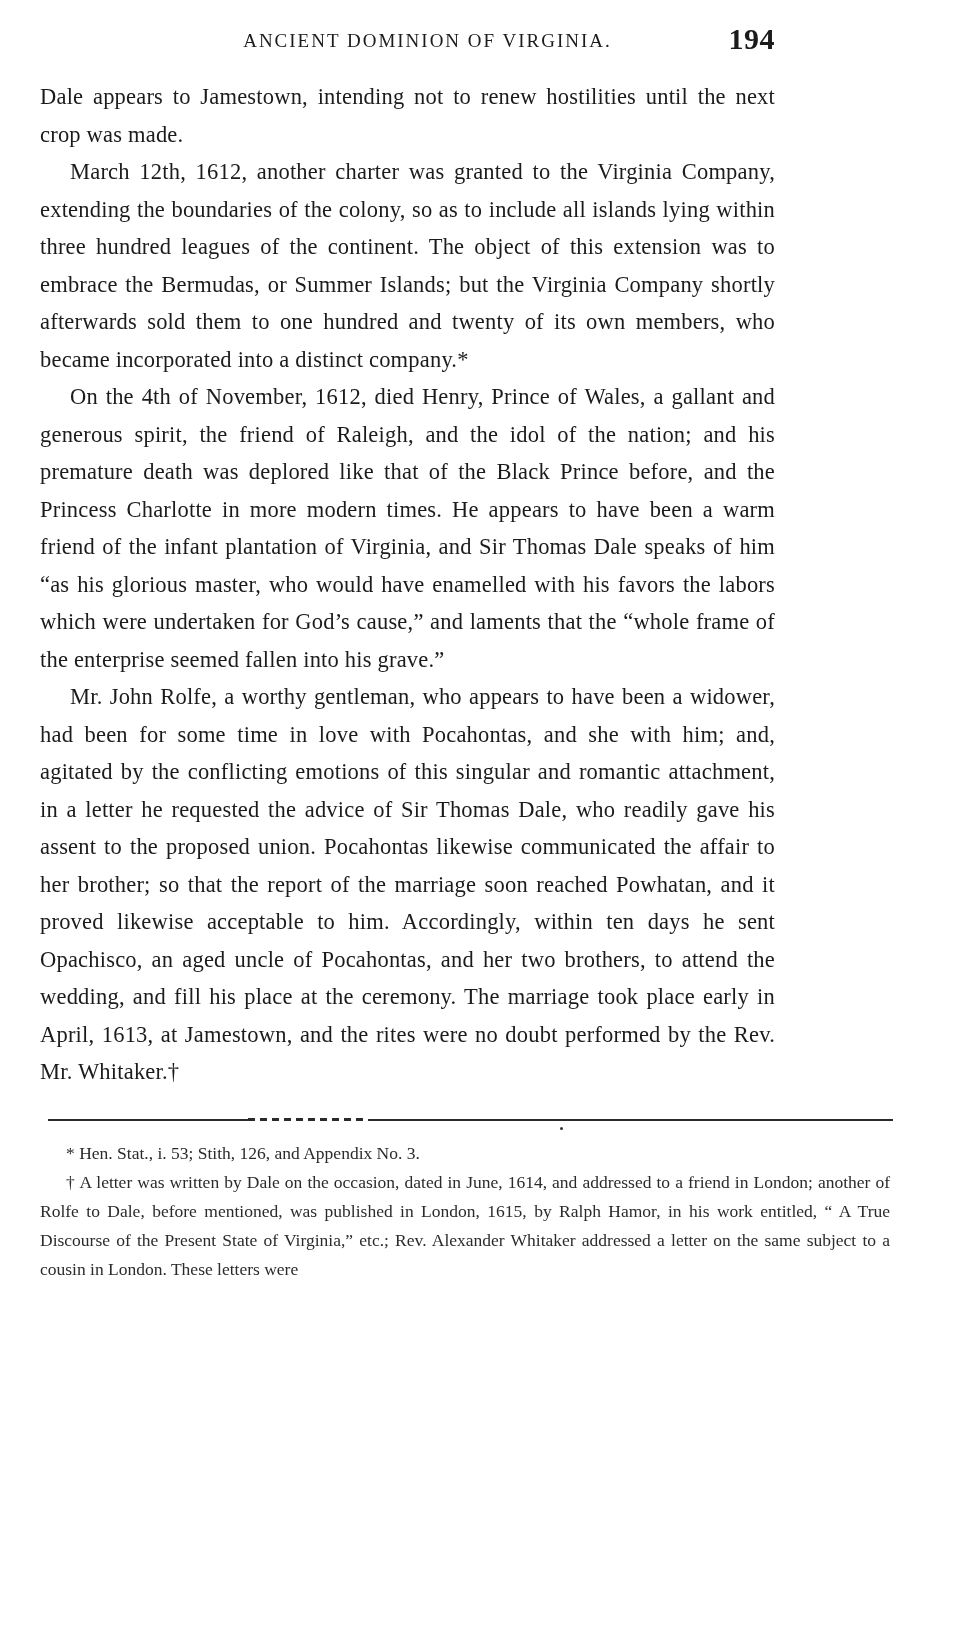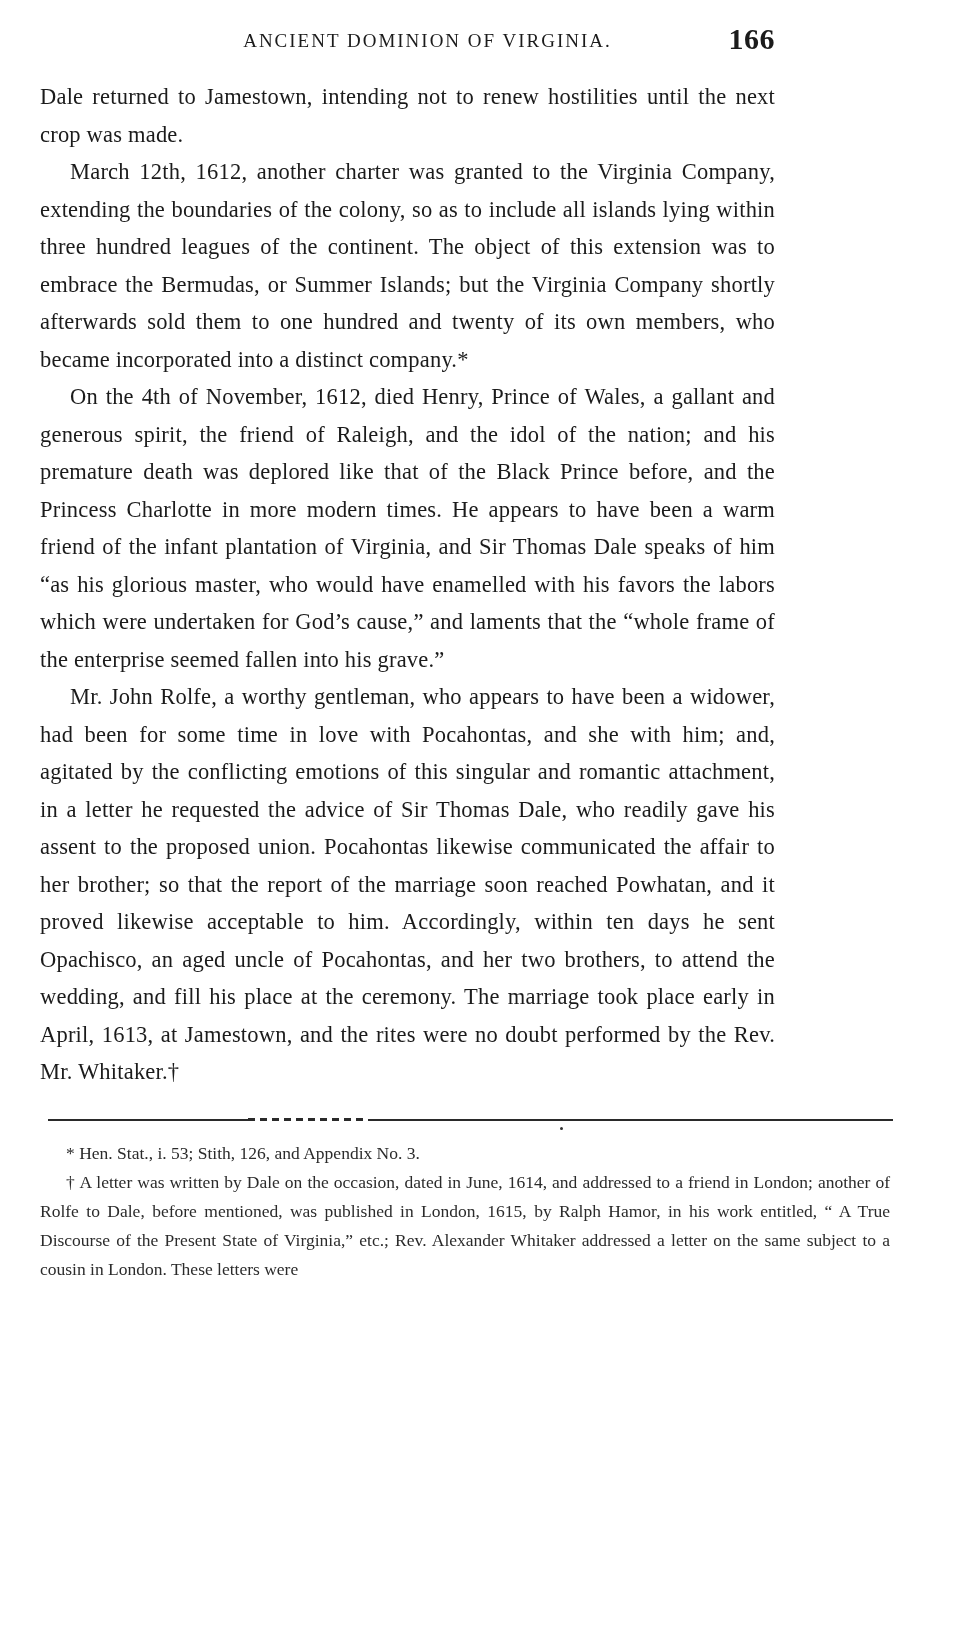--- a/index.html
+++ b/index.html
@@ -110,25 +110,25 @@
     text-indent: 26px;
   }
 </style>
 </head>
 <body>
 
 <div class="page">
 
   <div class="header">
     <div class="running-head">Ancient Dominion of Virginia.</div>
-    <div class="folio">166</div>
+    <div class="folio">194</div>
   </div>
 
   <div class="body-text">
-    <p class="first">Dale returned to Jamestown, intending not to renew hostilities until the next crop was made.</p>
+    <p class="first">Dale appears to Jamestown, intending not to renew hostilities until the next crop was made.</p>
     <p>March 12th, 1612, another charter was granted to the Virginia Company, extending the boundaries of the colony, so as to include all islands lying within three hundred leagues of the continent.   The object of this extension was to embrace the Bermudas, or Summer Islands; but the Virginia Company shortly afterwards sold them to one hundred and twenty of its own members, who became incorporated into a distinct company.*</p>
     <p>On the 4th of November, 1612, died Henry, Prince of Wales, a gallant and generous spirit, the friend of Raleigh, and the idol of the nation; and his premature death was deplored like that of the Black Prince before, and the Princess Charlotte in more modern times.   He appears to have been a warm friend of the infant plantation of Virginia, and Sir Thomas Dale speaks of him “as his glorious master, who would have enamelled with his favors the labors which were undertaken for God’s cause,” and laments that the “whole frame of the enterprise seemed fallen into his grave.”</p>
     <p>Mr. John Rolfe, a worthy gentleman, who appears to have been a widower, had been for some time in love with Pocahontas, and she with him; and, agitated by the conflicting emotions of this singular and romantic attachment, in a letter he requested the advice of Sir Thomas Dale, who readily gave his assent to the proposed union.   Pocahontas likewise communicated the affair to her brother; so that the report of the marriage soon reached Powhatan, and it proved likewise acceptable to him.   Accordingly, within ten days he sent Opachisco, an aged uncle of Pocahontas, and her two brothers, to attend the wedding, and fill his place at the ceremony.   The marriage took place early in April, 1613, at Jamestown, and the rites were no doubt performed by the Rev. Mr. Whitaker.†</p>
   </div>
 
   <div class="rule-wrap">
     <div class="rule"></div>
     <div class="rule-dash"></div>
     <div class="rule-dot"></div>
   </div>

